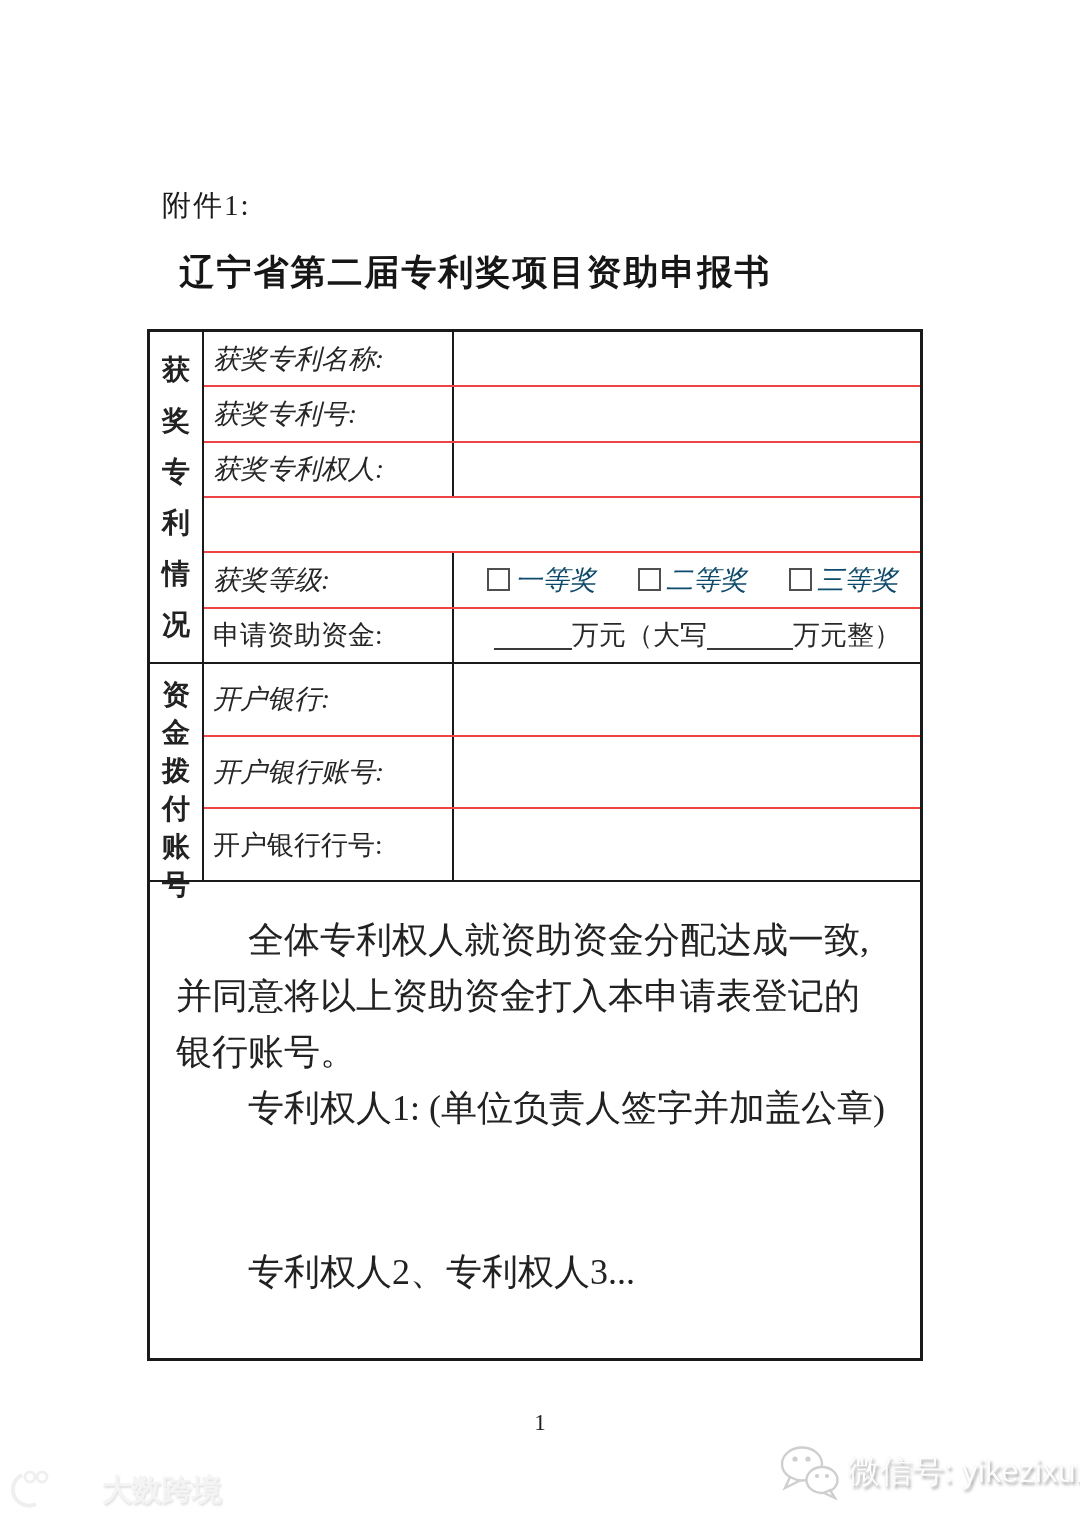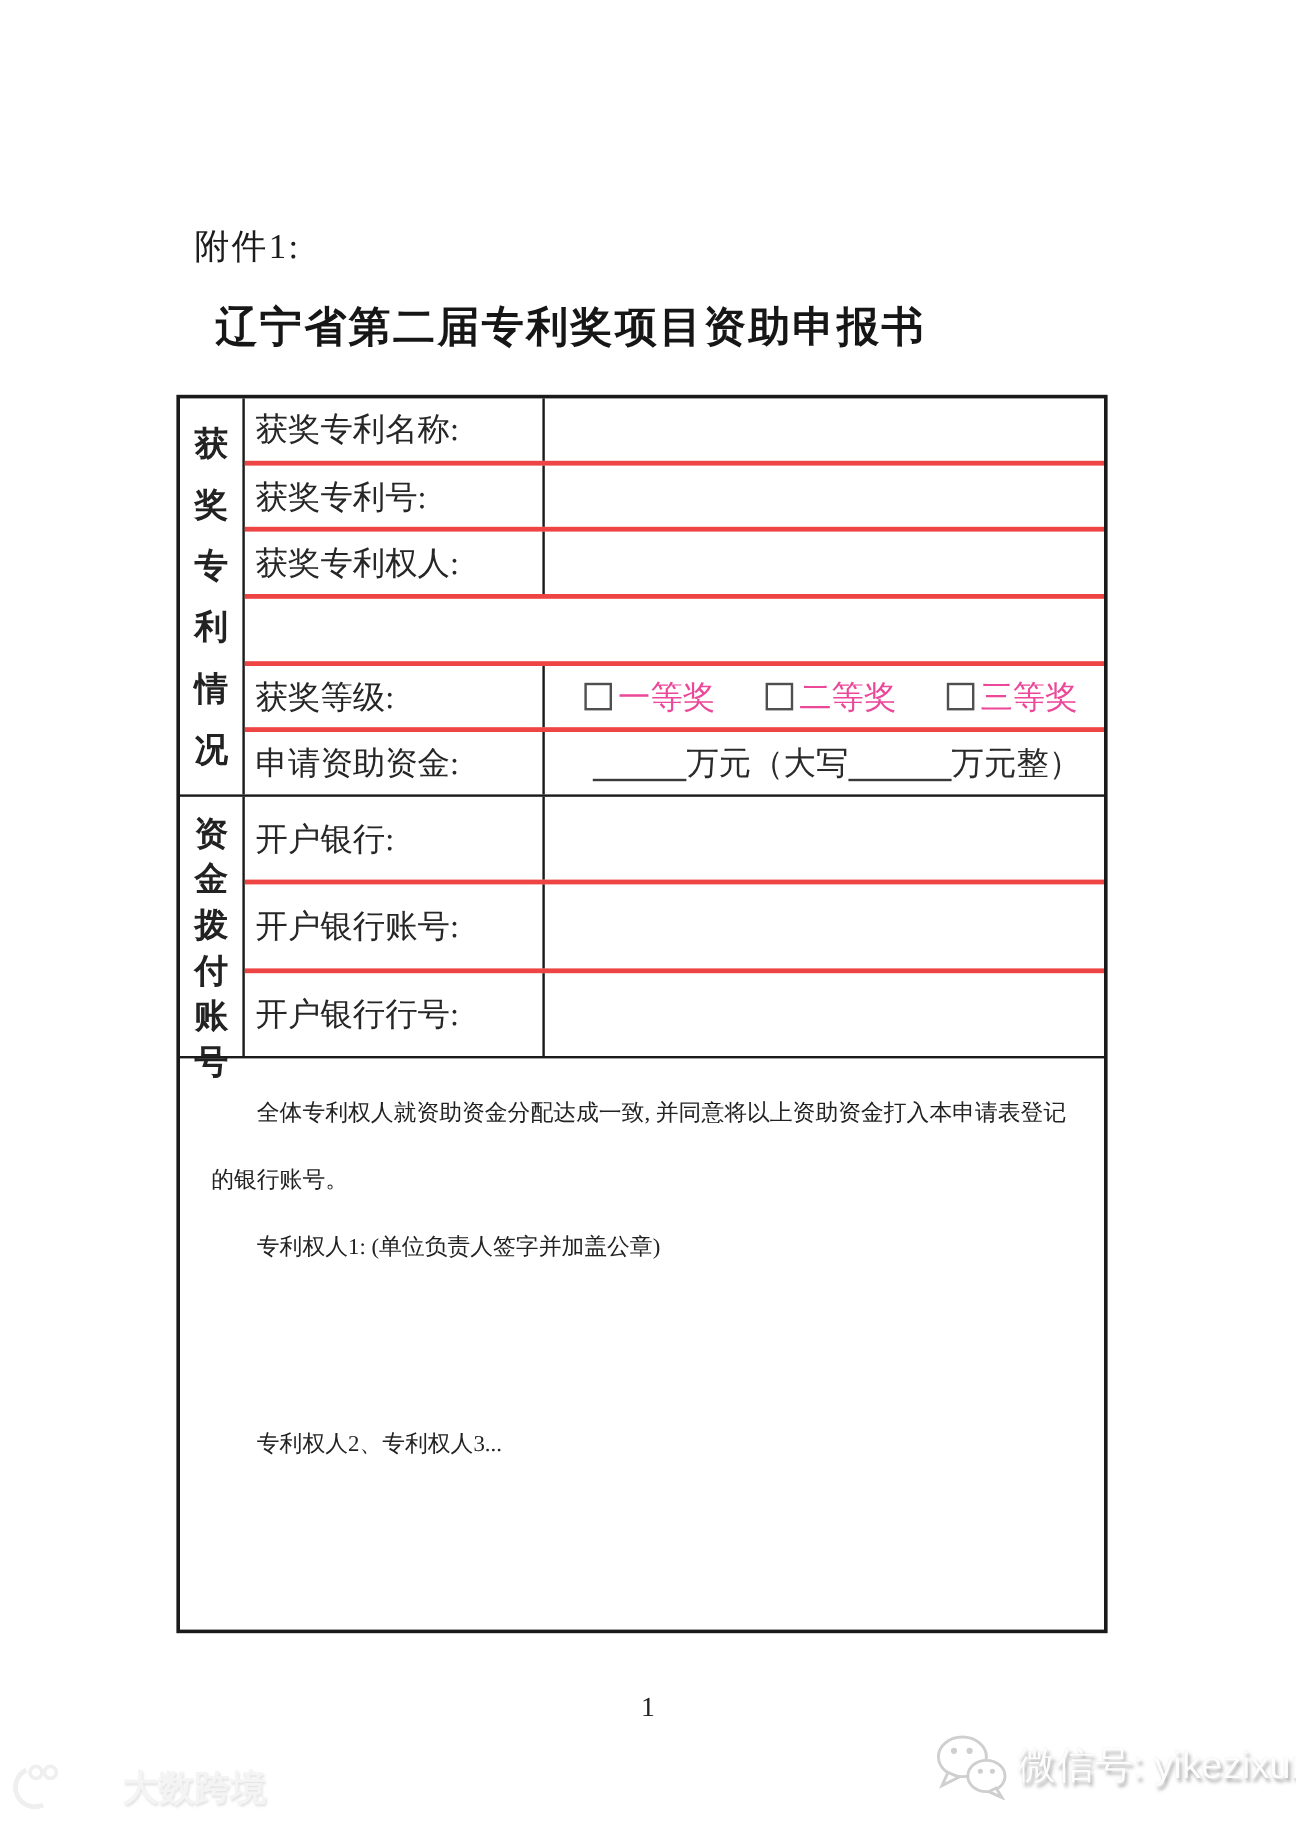--- a/index.html
+++ b/index.html
@@ -28,41 +28,41 @@
   .sec1 { height:332px; }
   .sec2 { height:218px; }
   .vhead {
     width:54px; border-right:2px solid #1a1a1a;
     display:flex; flex-direction:column; justify-content:space-around;
     align-items:center; padding:12px 0;
     font-size:28px; font-weight:bold; color:#222;
   }
   .rows { flex:1; display:flex; flex-direction:column; }
   .row { flex:1; display:flex; }
-  .row:not(:last-child) { border-bottom:4px solid #ef4444; }
+  .row:not(:last-child) { border-bottom:2px solid #ef4444;font-style:italic; }
   .label-cell {
     width:250px; border-right:2px solid #1a1a1a;
     display:flex; align-items:center; padding-left:9px;
     font-size:27px; color:#262626;
   }
   .value-cell { flex:1; display:flex; align-items:center; }
   .checkline { padding-left:33px; gap:42px; }
-  .cb-item { display:flex; align-items:center; gap:5px; font-size:27px; color:#ec4899; }
+  .cb-item { display:flex; align-items:center; gap:5px; font-size:27px; color:#0c4a6e; }
   .cb-box {
     width:23px; height:23px; border:2px solid #4f4f4f; background:#fff;
     display:inline-block; flex:0 0 auto;
   }
   .amountline { padding-left:40px; font-size:27px; color:#2a2a2a; }
   .blank {
     display:inline-block; border-bottom:2px solid #3a3a3a;
     height:30px; vertical-align:baseline;
   }
   .blank1 { width:78px; }
   .blank2 { width:86px; }
-  .agreement { flex:1; padding:12px 26px 0 26px; font-size:19px; color:#222; }
+  .agreement { flex:1; padding:24px 26px 0 26px; font-size:36px; color:#222; }
   .agreement p { line-height:56px; text-indent:2em; }
   .agreement .p1 { margin-top:6px; }
   .agreement .p3 { margin-top:108px; }
   .pageno {
     position:absolute; left:0; top:1410px; width:1080px;
     text-align:center; font-size:23px; color:#222;
   }
   .wm-right {
     position:absolute; left:778px; top:1444px;
     display:flex; align-items:center; gap:8px;

